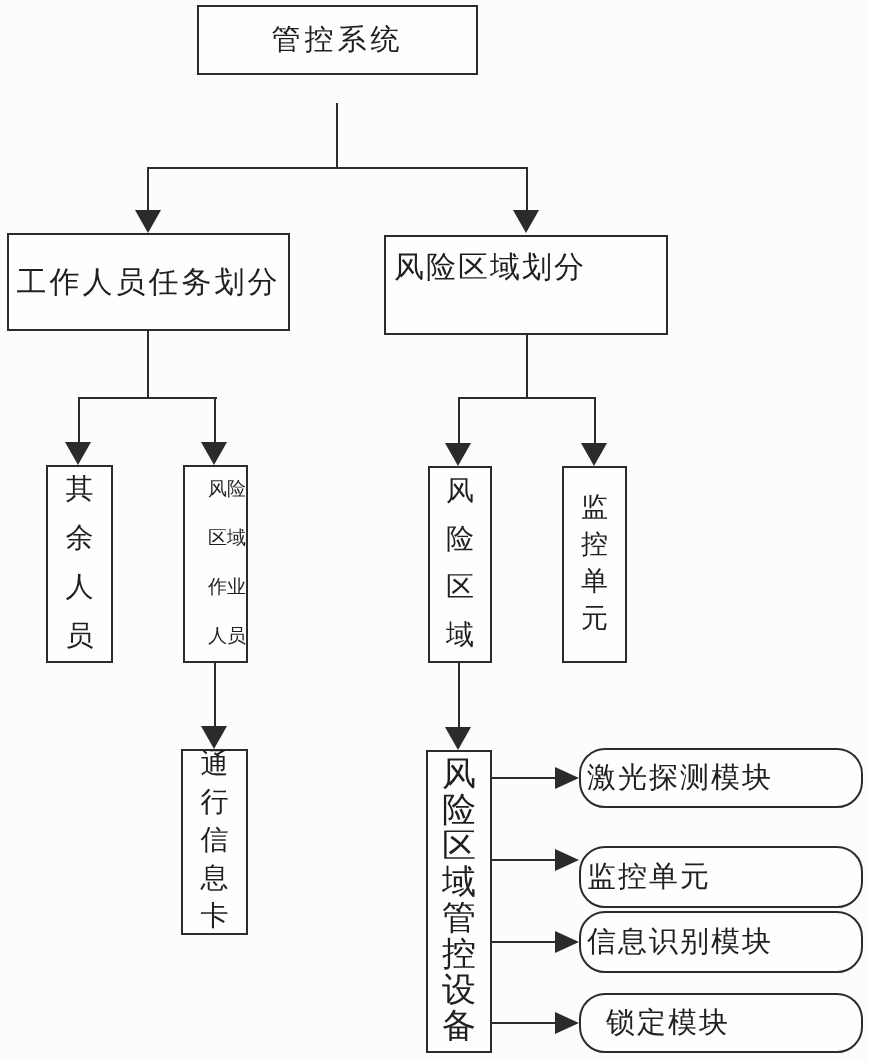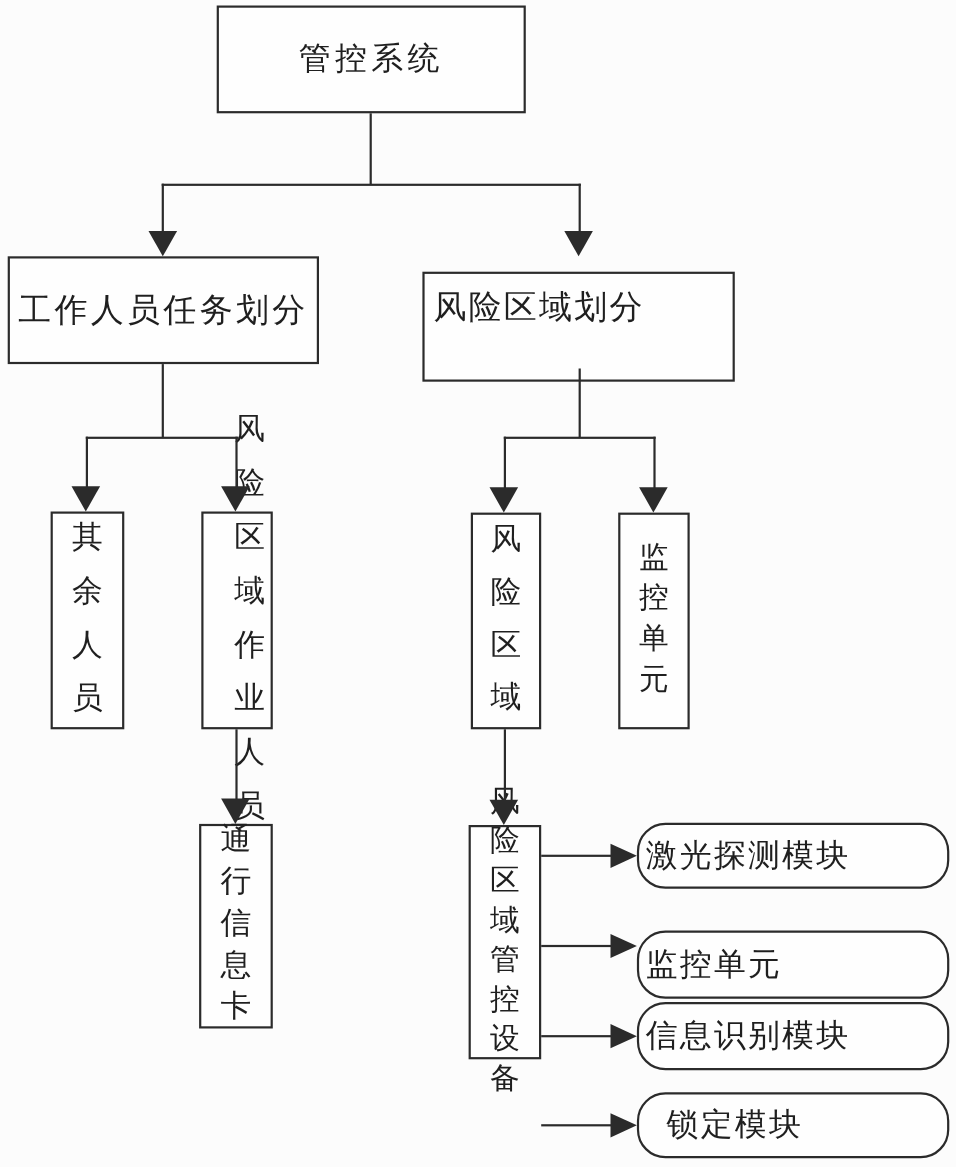--- a/index.html
+++ b/index.html
@@ -41,35 +41,35 @@
     border-top: 23px solid var(--line, #2b2b2b);
   }
   .arrow-right {
     position: absolute; width: 0; height: 0;
     border-top: 11px solid transparent;
     border-bottom: 11px solid transparent;
     border-left: 24px solid var(--line, #2b2b2b);
   }
 
   
-  .n-root   { left: 197px; top: 5px;   width: 281px; height: 98px;  font-size: 29px; letter-spacing: 4px; }
+  .n-root   { left: 197px; top: 5px;   width: 281px; height: 70px;  font-size: 29px; letter-spacing: 4px; }
   .n-staff  { left: 7px;   top: 233px; width: 283px; height: 98px;  font-size: 30px; letter-spacing: 3px; }
   .n-riskdv { left: 384px; top: 235px; width: 284px; height: 100px; font-size: 30px; letter-spacing: 2px;
-              align-items: flex-start; justify-content: flex-start; padding: 10px 0 0 8px; margin-top: 12px; }
+              align-items: flex-start; justify-content: flex-start; padding: 10px 0 0 8px; }
   .n-other  { left: 46px;  top: 465px; width: 67px;  height: 198px; font-size: 28px; }
   .n-other .vtext   { width: 1.1em; line-height: 49px; }
-  .n-worker { left: 183px; top: 465px; width: 65px;  height: 198px; font-size: 28px; padding-left: 23px; }
+  .n-worker { left: 183px; top: 465px; width: 65px;  height: 198px; font-size: 19px; padding-left: 23px; }
   .n-worker .vtext  { width: 2.05em; line-height: 49px; }
   .n-pass   { left: 181px; top: 749px; width: 67px;  height: 186px; font-size: 28px; }
   .n-pass .vtext    { width: 1.1em; line-height: 38px; }
   .n-riskar { left: 428px; top: 466px; width: 64px;  height: 197px; font-size: 28px; }
   .n-riskar .vtext  { width: 1.1em; line-height: 48px; }
   .n-nonrsk { left: 562px; top: 466px; width: 65px;  height: 197px; font-size: 27px; }
   .n-nonrsk .vtext  { width: 1.1em; line-height: 37px; }
-  .n-equip  { left: 426px; top: 750px; width: 66px;  height: 213px; font-size: 27px; }
+  .n-equip  { left: 426px; top: 750px; width: 66px;  height: 303px; font-size: 34px; }
   .n-equip .vtext   { width: 1.1em; line-height: 36px; }
   .n-mod    { left: 579px; width: 284px; font-size: 29px; letter-spacing: 2px;
               justify-content: flex-start; padding-left: 6px; border-radius: 26px; }
   .n-mod1 { top: 748px; height: 60px; }
   .n-mod2 { top: 846px; height: 62px; }
   .n-mod3 { top: 911px; height: 62px; }
   .n-mod4 { top: 993px; height: 60px; padding-left: 25px; }
 
   
   .c-trunk     { left: 336px; top: 103px; width: 2px; height: 65px; }

